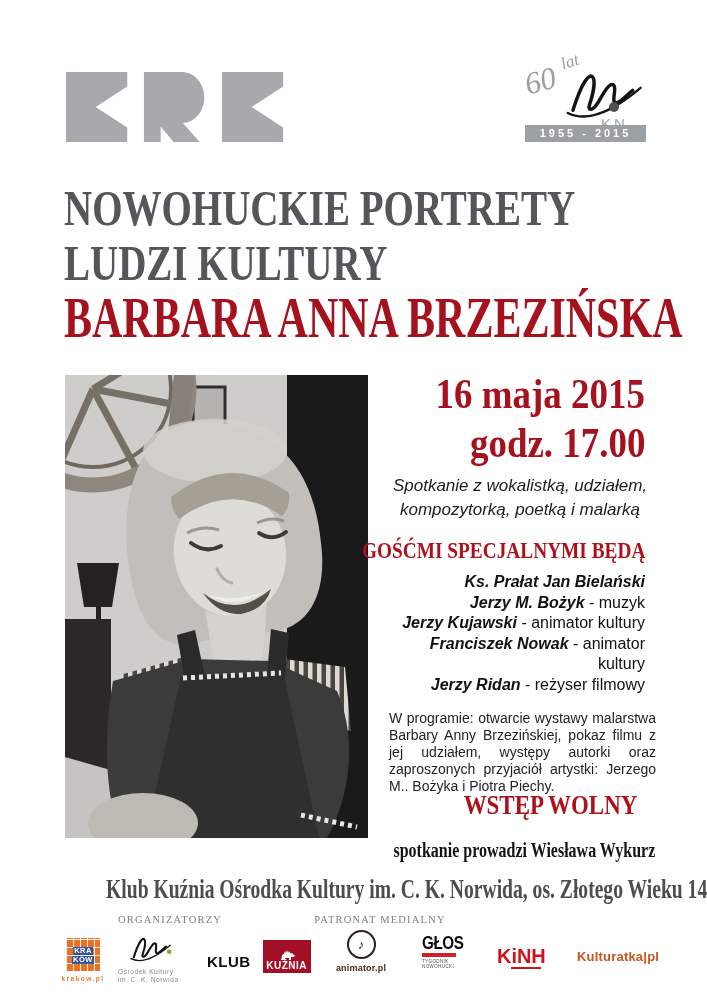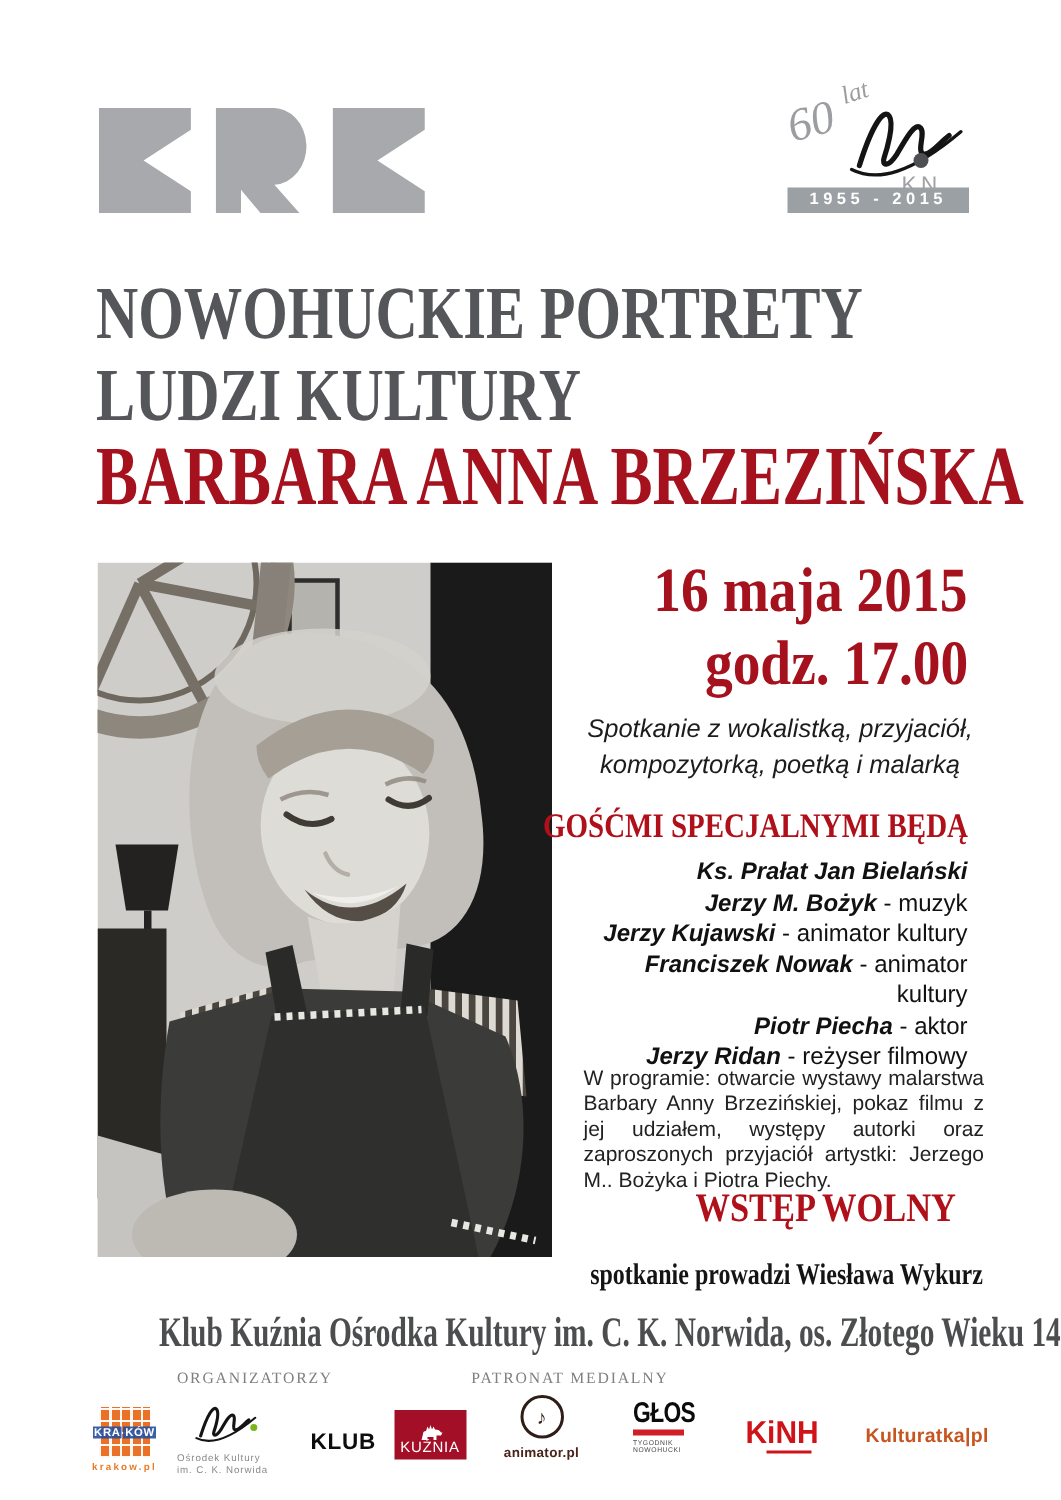--- a/index.html
+++ b/index.html
@@ -54,34 +54,34 @@
   
   .f-label{top:914px;font-family:"Liberation Serif",serif;font-size:10.5px;color:#7e8083;
     letter-spacing:1.2px;text-align:center;width:140px;}
   .lbl-org{left:100px;} .lbl-med{left:310px;}
 
   .krakow{left:60px;top:938px;width:46px;text-align:center;}
   .krakow .mosaic{margin:0 auto;width:34px;height:34px;background:#ea7125;
     background-image:
       repeating-linear-gradient(0deg, rgba(255,255,255,.95) 0 1.5px, transparent 1.5px 8px),
       repeating-linear-gradient(90deg, rgba(255,255,255,.95) 0 1.5px, transparent 1.5px 7px);
-    display:flex;align-items:center;justify-content:center;gap:1px;}
+    display:flex;flex-direction:column;align-items:center;justify-content:center;gap:1px;}
   .krakow .badge{font-size:7.5px;font-weight:700;color:#fff;background:rgba(35,79,160,.9);
     line-height:8px;padding:0 1px;letter-spacing:.5px;}
   .krakow .url{margin-top:3px;font-size:6.5px;color:#e87b28;letter-spacing:1.5px;font-weight:700;}
 
   .norwid{left:118px;top:934px;width:72px;text-align:left;}
   .norwid .sig2{width:46px;height:28px;margin-left:10px;}
   .norwid .txt{font-size:6.5px;line-height:8px;color:#8a8a8a;letter-spacing:.6px;margin-top:2px;}
 
   .kuznia{left:207px;top:940px;display:flex;align-items:flex-end;}
   .kuznia .klub{font-size:15px;font-weight:900;color:#0d0d0d;letter-spacing:.5px;margin:0 12px 3px 0;}
   .kuznia .box{width:48px;height:31px;background:#a40f28;display:flex;flex-direction:column;
     align-items:center;justify-content:flex-end;padding-bottom:2px;}
-  .kuznia .box .kz{color:#fff;font-size:10px;font-weight:400;letter-spacing:.5px;line-height:10px;}
+  .kuznia .box .kz{color:#fff;font-size:10px;font-weight:700;letter-spacing:.5px;line-height:10px;}
   .kuznia .moose{width:18px;height:13px;display:block;}
 
   .teraznuta{left:335px;top:930px;width:52px;text-align:center;}
   .teraznuta .circle{margin:0 auto;width:25px;height:25px;border:2.5px solid #2f1d18;
     border-radius:50%;display:flex;align-items:center;justify-content:center;
     font-size:13px;color:#2f1d18;font-weight:700;}
   .teraznuta .lbl{margin-top:4px;font-size:9px;font-weight:900;color:#4a2418;letter-spacing:.2px;}
 
   .glos{left:422px;top:934px;width:50px;text-align:left;}
   .glos .name{font-size:19px;line-height:17px;font-weight:900;color:#0b0b0b;
@@ -179,31 +179,30 @@
       <line x1="58" y1="430" x2="132" y2="458" stroke="#e8e6e1" stroke-width="5" stroke-dasharray="4 4"></line>
       <line x1="236" y1="440" x2="292" y2="452" stroke="#e8e6e1" stroke-width="5" stroke-dasharray="4 4"></line>
       <ellipse cx="78" cy="448" rx="55" ry="30" fill="#bdb9b3"></ellipse>
     </g>
   </svg>
 
   <div class="abs date-line d1" style="color:#a5121e;">16 maja 2015</div>
   <div class="abs date-line d2" style="color:#a5121e;">godz. 17.00</div>
 
   <div class="abs desc">
-    <div>Spotkanie z wokalistką, przyjaciół,</div>
+    <div>Spotkanie z wokalistką, udziałem,</div>
     <div>kompozytorką, poetką i malarką</div>
   </div>
 
   <div class="abs goscmi" style="color:#af1019;">GOŚĆMI SPECJALNYMI BĘDĄ</div>
   <div class="abs guests">
     <div class="guest-line"><b>Ks. Prałat Jan Bielański</b><span></span></div>
     <div class="guest-line"><b>Jerzy M. Bożyk</b><span> - muzyk</span></div>
     <div class="guest-line"><b>Jerzy Kujawski</b><span> - animator kultury</span></div>
     <div class="guest-line"><b>Franciszek Nowak</b><span> - animator kultury</span></div>
-    <div class="guest-line"><b>Piotr Piecha</b><span> - aktor</span></div>
     <div class="guest-line"><b>Jerzy Ridan</b><span> - reżyser filmowy</span></div>
   </div>
 
   <div class="abs program">W programie: otwarcie wystawy malarstwa Barbary Anny Brzezińskiej, pokaz filmu z jej udziałem, występy autorki oraz zaproszonych przyjaciół artystki: Jerzego M.. Bożyka i Piotra Piechy.</div>
 
   <div class="abs wstep" style="color:#af1019;">WSTĘP WOLNY</div>
 
   <div class="abs host">spotkanie prowadzi Wiesława Wykurz</div>
 
   <div class="abs venue">Klub Kuźnia Ośrodka Kultury im. C. K. Norwida, os. Złotego Wieku 14</div>

